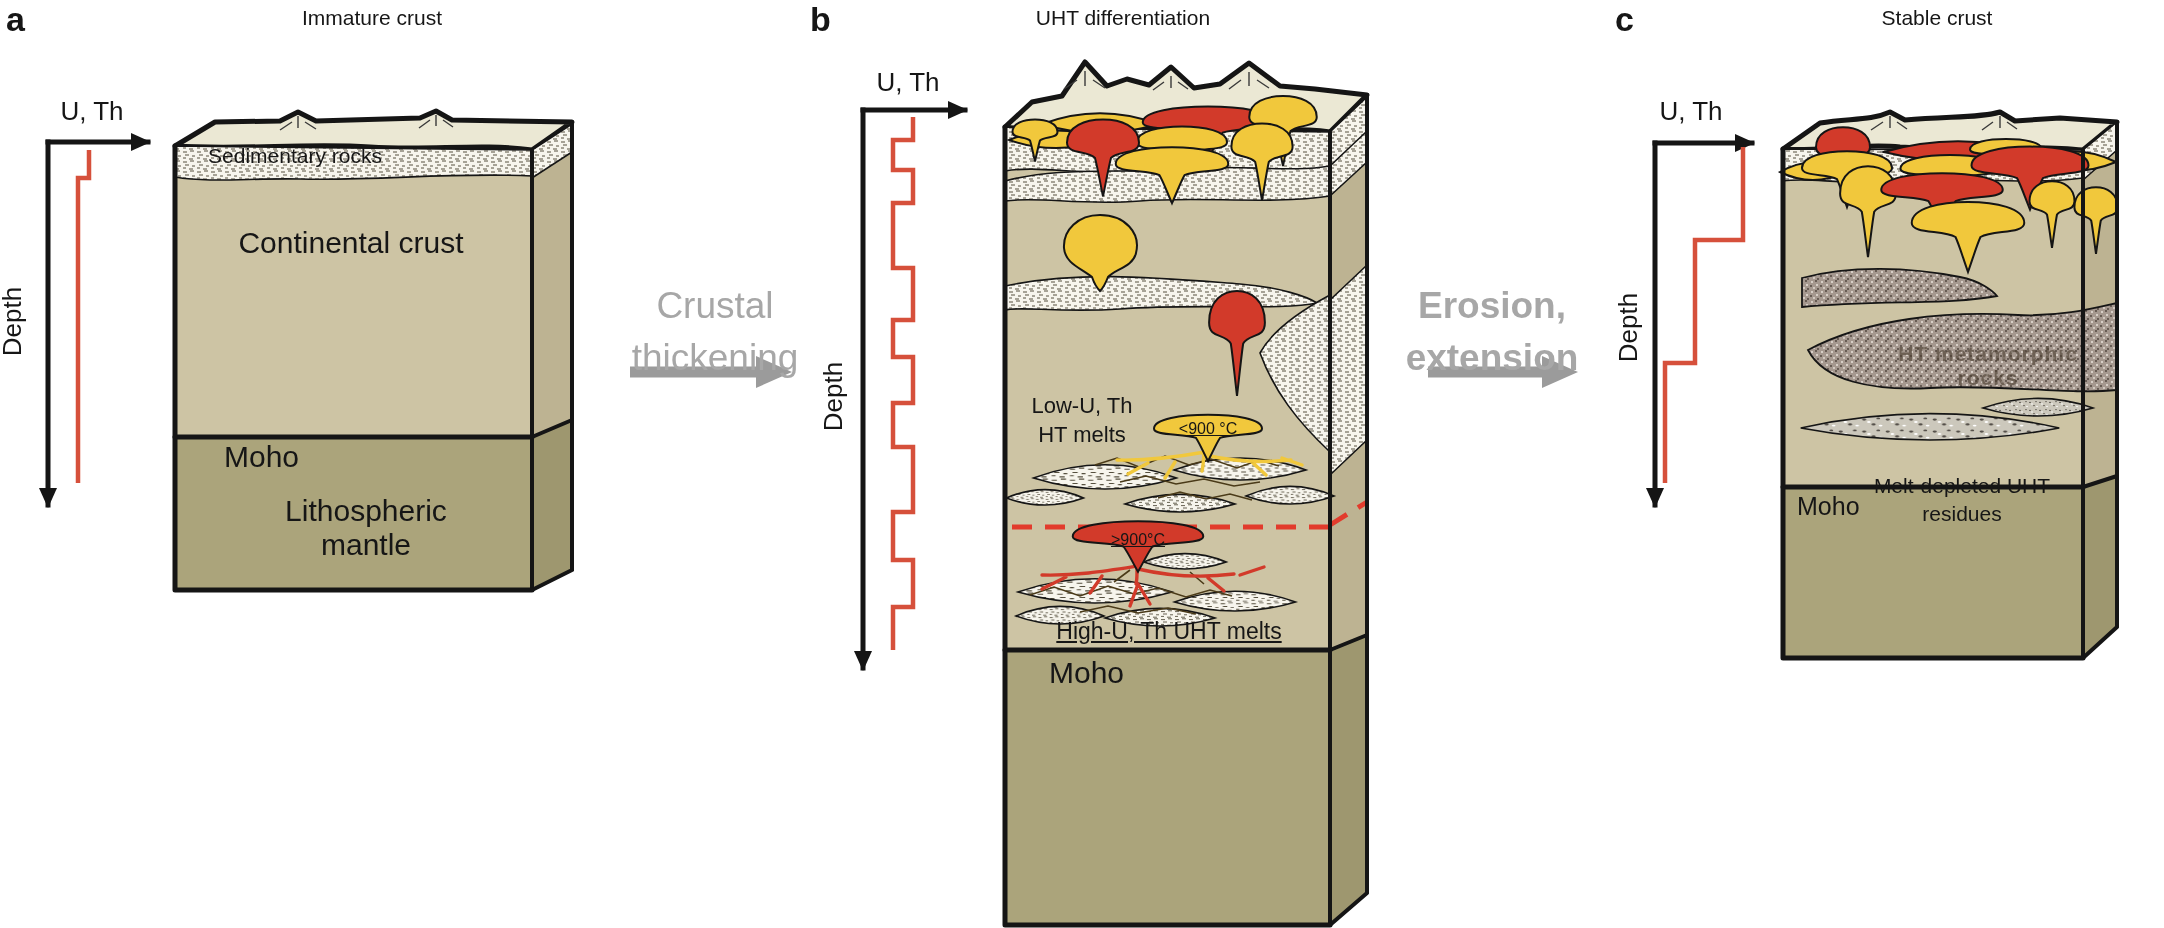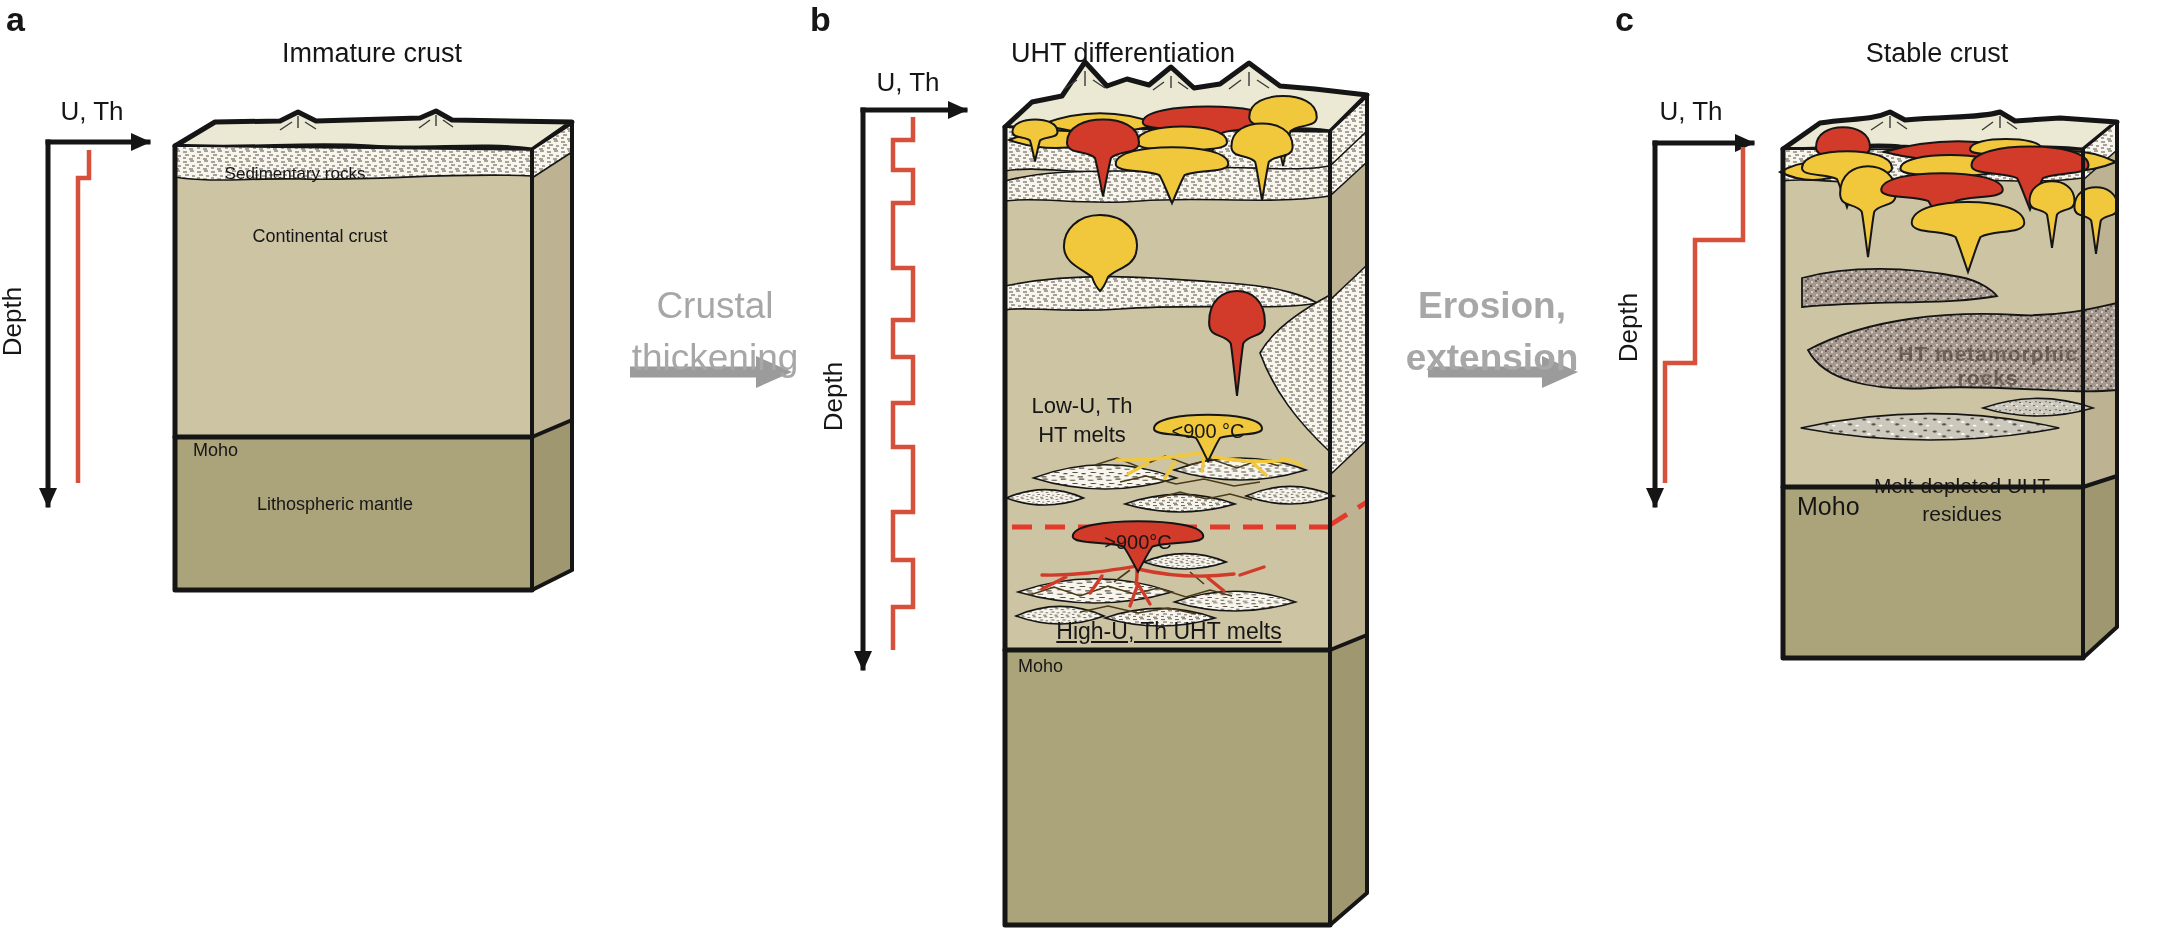--- a/index.html
+++ b/index.html
@@ -31,25 +31,25 @@
   .ghead{fill:var(--grayarrow);}
   .pat-dash{stroke:var(--stippledot);stroke-width:1;}
   .pat-bg{fill:var(--stipplebg);}
   .pat-bbg{fill:var(--brownbg);}
   .pat-gbg{fill:var(--graylens);}
 
   
   .lbl{position:absolute;color:#161616;white-space:nowrap;}
   .center{text-align:center;white-space:normal;}
   .letter{font-size:34px;font-weight:700;}
-  .ttl{font-size:27px;margin-top:32px;}
+  .ttl{font-size:21px;}
   .axl{font-size:26px;}
-  .layer{font-size:18px;}
+  .layer{font-size:30px;margin-left:31px;}
   .small{font-size:22px;line-height:1.3;}
-  .temp{font-size:20px;}
+  .temp{font-size:16px;text-decoration:underline;}
   .gray{color:var(--graytext);font-size:37px;line-height:1.4;}
   .vlabel{position:absolute;width:110px;text-align:center;font-size:26px;color:#161616;
           transform:rotate(-90deg);}
   .faint{color:rgba(74,62,48,0.62);font-size:21px;letter-spacing:1px;}
   .resid{font-size:21px;line-height:1.35;}
 </style>
 </head>
 <body>
 
 <div class="stage">
@@ -257,21 +257,21 @@
     <path class="axis" marker-end="url(#ah)" d="M1655,143 H1752"></path>
     <path class="axis" marker-end="url(#ah)" d="M1655,143 V505"></path>
     <path class="profile" d="M1743,147 V240 H1695 V363 H1665 V483"></path>
   </g>
 </svg>
 
 <div class="lbl letter" style="left:6px;top:0px;">a</div>
 <div class="lbl ttl center" style="left:222px;top:6px;width:300px;">Immature crust</div>
 <div class="lbl axl center" style="left:42px;top:96px;width:100px;">U, Th</div>
 <div class="vlabel" style="left:-43px;top:306px;">Depth</div>
-<div class="lbl center" style="left:180px;top:144px;width:230px;font-size:17px;margin-top:20px;">Sedimentary rocks</div>
+<div class="lbl center" style="left:180px;top:144px;width:230px;font-size:21px;">Sedimentary rocks</div>
 <div class="lbl layer center" style="left:200px;top:226px;width:240px;">Continental crust</div>
 <div class="lbl layer" style="left:193px;top:440px;">Moho</div>
 <div class="lbl layer center" style="left:210px;top:494px;width:250px;">Lithospheric mantle</div>
 
 <div class="lbl gray center" style="left:615px;top:280px;width:200px;">
   <span>Crustal</span><br>
   <span>thickening</span>
 </div>
 
 <div class="lbl letter" style="left:810px;top:0px;">b</div>

